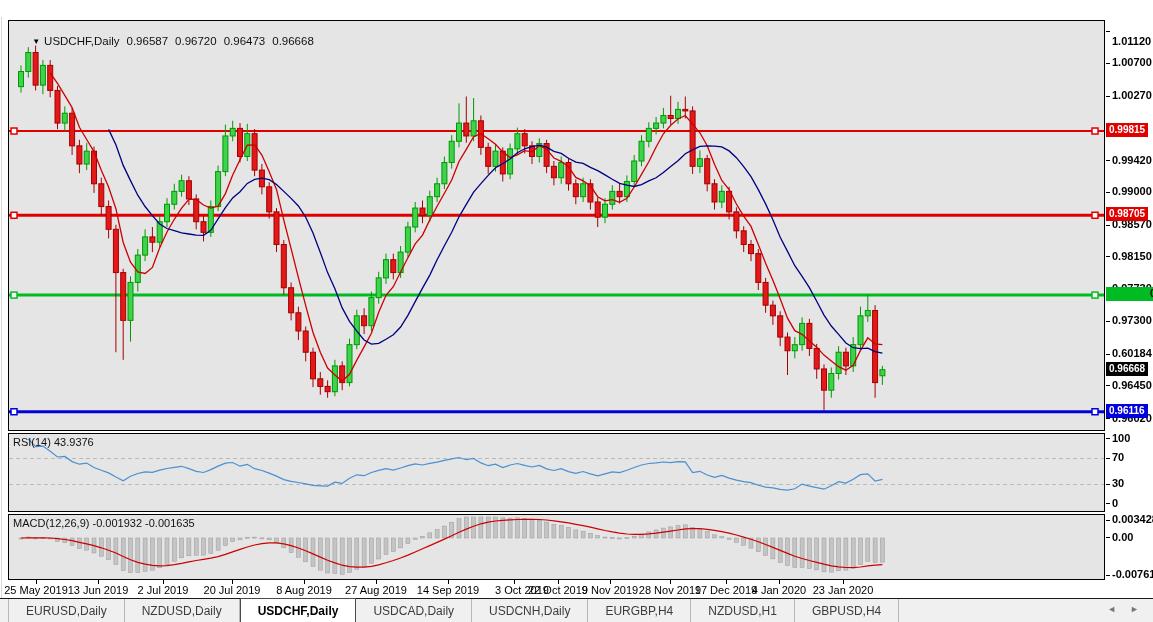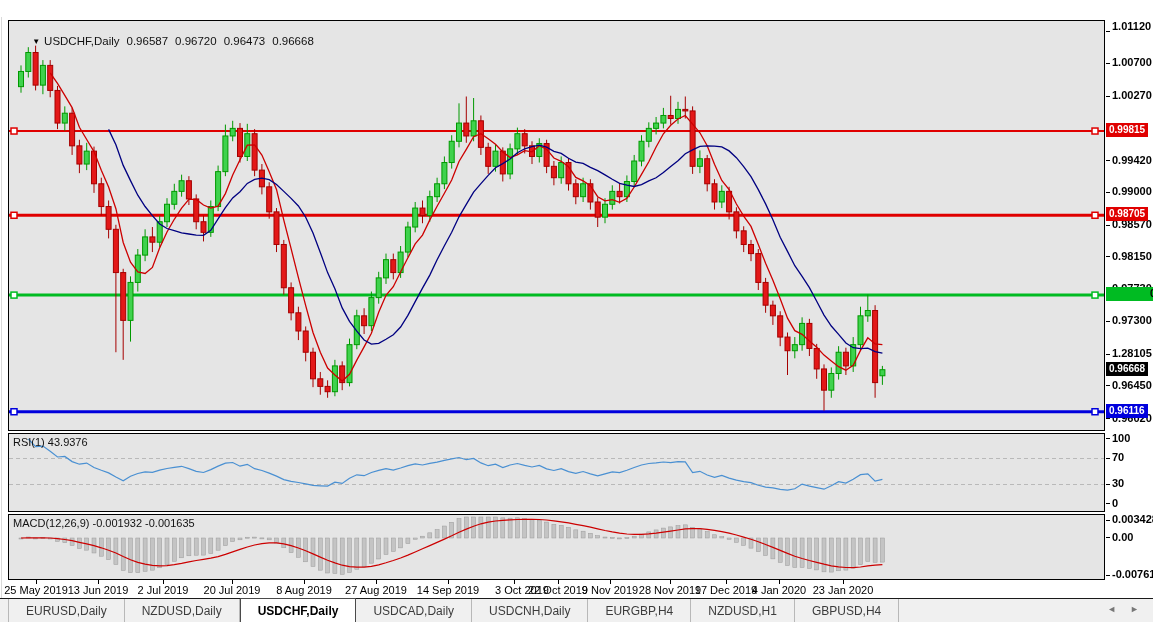--- a/index.html
+++ b/index.html
@@ -305,21 +305,21 @@
         <line x1="866.1" y1="284.1940546528806" x2="866.1" y2="376.7752954209748" stroke="#a50000" stroke-width="1"></line>
         <rect x="863.6" y="289.5060930576067" width="5" height="72.09194977843464" fill="#e31818" stroke="#a50000" stroke-width="1"></rect>
         <line x1="873.4" y1="344.9030649926146" x2="873.4" y2="363.8746307237811" stroke="#009900" stroke-width="1"></line>
         <rect x="870.9" y="348.69737813884757" width="5" height="6.070901033973598" fill="#3fd24d" stroke="#009900" stroke-width="1"></rect>
         <polyline points="41.2,52.0 48.5,62.3 55.8,74.4 63.1,86.6 70.4,106.3 77.7,118.5 85.0,130.6 92.3,149.3 99.6,166.0 106.9,187.7 114.2,221.5 121.5,241.2 128.8,251.0 136.1,252.5 143.4,246.4 150.7,226.7 158.0,211.0 165.3,198.3 172.6,187.1 179.9,178.4 187.2,178.4 194.5,184.0 201.8,187.1 209.1,185.2 216.4,172.6 223.7,154.0 231.0,138.8 238.3,124.2 245.6,123.9 252.9,134.1 260.2,150.8 267.5,168.4 274.8,199.2 282.1,227.7 289.4,256.6 296.7,284.6 304.0,311.5 311.3,331.2 318.6,347.0 325.9,354.0 333.2,360.1 340.5,353.3 347.8,339.1 355.1,325.9 362.4,312.3 369.7,291.3 377.0,274.3 384.3,265.7 391.6,251.0 398.9,236.8 406.2,222.9 413.5,214.1 420.8,198.9 428.1,185.2 435.4,172.3 442.7,159.0 450.0,140.5 457.3,128.3 464.6,115.7 471.9,112.7 479.2,117.7 486.5,123.3 493.8,130.9 501.1,136.5 508.4,133.8 515.7,129.7 523.0,130.8 530.3,124.7 537.6,128.2 544.9,137.0 552.2,140.3 559.5,145.8 566.8,156.4 574.1,159.9 581.4,164.7 588.7,175.7 596.0,179.8 603.3,178.7 610.6,181.3 617.9,177.2 625.2,166.0 632.5,153.4 639.8,140.8 647.1,126.0 654.4,112.8 661.7,104.3 669.0,98.0 676.3,94.5 683.6,103.1 690.9,111.8 698.2,124.8 705.5,143.3 712.8,159.4 720.1,168.5 727.4,183.0 734.7,195.1 742.0,205.4 749.3,223.6 756.6,242.3 763.9,259.3 771.2,277.8 778.5,297.2 785.8,309.7 793.1,313.3 800.4,319.9 807.7,326.2 815.0,334.1 822.3,339.9 829.6,345.7 836.9,349.2 844.2,344.3 851.5,329.4 858.8,316.8 866.1,322.9 873.4,323.7" fill="none" stroke="#cc0000" stroke-width="1.3"></polyline>
         <polyline points="99.6,108.4 106.9,123.8 114.2,144.4 121.5,159.6 128.8,174.2 136.1,185.5 143.4,194.6 150.7,203.0 158.0,207.5 165.3,209.6 172.6,211.9 179.9,213.0 187.2,214.2 194.5,214.4 201.8,209.4 209.1,197.9 216.4,186.7 223.7,176.9 231.0,170.7 238.3,162.4 245.6,158.4 252.9,157.1 260.2,158.6 267.5,163.5 274.8,170.4 282.1,177.4 289.4,185.0 296.7,196.2 304.0,212.1 311.3,231.4 318.6,251.6 325.9,267.7 333.2,286.9 340.5,300.3 347.8,310.2 355.1,319.0 362.4,323.1 369.7,322.3 377.0,318.2 384.3,313.7 391.6,306.0 398.9,294.4 406.2,280.6 413.5,267.1 420.8,254.1 428.1,238.8 435.4,224.8 442.7,211.3 450.0,195.8 457.3,183.3 464.6,171.2 471.9,162.6 479.2,154.4 486.5,146.7 493.8,142.6 501.1,138.0 508.4,131.7 515.7,127.8 523.0,125.7 530.3,124.2 537.6,126.2 544.9,130.4 552.2,132.4 559.5,137.3 566.8,141.1 574.1,142.4 581.4,146.3 588.7,149.6 596.0,153.9 603.3,158.3 610.6,162.3 617.9,164.2 625.2,165.5 632.5,163.6 639.8,159.8 647.1,156.8 654.4,151.5 661.7,145.5 669.0,139.8 676.3,132.8 683.6,128.9 690.9,125.4 698.2,124.8 705.5,125.2 712.8,125.9 720.1,129.9 727.4,136.7 734.7,145.7 742.0,155.7 749.3,168.6 756.6,182.9 763.9,198.8 771.2,216.2 778.5,230.4 785.8,244.7 793.1,255.4 800.4,266.7 807.7,280.3 815.0,294.1 822.3,305.0 829.6,313.3 836.9,322.0 844.2,326.7 851.5,327.6 858.8,327.2 866.1,330.7 873.4,332.1" fill="none" stroke="#000080" stroke-width="1.3"></polyline>
       </svg>
   </div>
 
   <div id="rsi-panel" class="panel">
-    <div class="panel-label"><span>RSI(1)</span> <span>43.9376</span></div>
+    <div class="panel-label"><span>RSI(14)</span> <span>43.9376</span></div>
     <svg id="rsi-svg" width="1095" height="77">
         <line x1="0" y1="24.5" x2="1095" y2="24.5" stroke="#b9b9b9" stroke-width="1" stroke-dasharray="4 3"></line>
         <line x1="0" y1="50.5" x2="1095" y2="50.5" stroke="#b9b9b9" stroke-width="1" stroke-dasharray="4 3"></line>
         <polyline points="19.3,5.0 26.6,12.6 33.9,12.1 41.2,17.2 48.5,23.0 55.8,22.4 63.1,27.6 70.4,30.2 77.7,29.1 85.0,33.5 92.3,36.3 99.6,38.9 106.9,43.0 114.2,46.7 121.5,42.3 128.8,39.5 136.1,37.8 143.4,38.3 150.7,36.2 158.0,34.5 165.3,33.3 172.6,32.3 179.9,34.6 187.2,37.3 194.5,38.5 201.8,35.6 209.1,32.1 216.4,29.1 223.7,28.5 231.0,32.2 238.3,30.3 245.6,34.7 252.9,36.5 260.2,39.1 267.5,42.1 274.8,45.6 282.1,47.3 289.4,48.5 296.7,49.8 304.0,51.4 311.3,51.8 318.6,52.1 325.9,48.2 333.2,49.4 340.5,44.2 347.8,40.8 355.1,41.7 362.4,38.5 369.7,36.4 377.0,34.6 384.3,36.1 391.6,34.0 398.9,31.6 406.2,29.9 413.5,31.0 420.8,29.3 428.1,28.1 435.4,26.4 442.7,24.8 450.0,23.5 457.3,25.7 464.6,24.5 471.9,28.9 479.2,31.7 486.5,30.2 493.8,33.5 501.1,31.0 508.4,29.5 515.7,31.4 523.0,33.0 530.3,31.5 537.6,34.9 544.9,36.5 552.2,34.6 559.5,37.6 566.8,39.3 574.1,37.5 581.4,39.9 588.7,41.8 596.0,39.8 603.3,37.9 610.6,38.6 617.9,36.3 625.2,33.5 632.5,31.0 639.8,29.5 647.1,28.9 654.4,28.0 661.7,28.7 669.0,27.6 676.3,27.9 683.6,38.5 690.9,37.3 698.2,41.0 705.5,43.3 712.8,41.5 720.1,44.1 727.4,46.2 734.7,47.7 742.0,48.6 749.3,51.3 756.6,53.1 763.9,53.9 771.2,55.3 778.5,56.2 785.8,54.8 793.1,50.1 800.4,52.2 807.7,53.7 815.0,55.2 822.3,51.7 829.6,47.7 836.9,49.0 844.2,45.2 851.5,40.7 858.8,39.9 866.1,47.2 873.4,45.3" fill="none" stroke="#4a90d2" stroke-width="1.2"></polyline>
       </svg>
   </div>
 
   <div id="macd-panel" class="panel">
     <div class="panel-label"><span>MACD(12,26,9)</span> <span>-0.001932 -0.001635</span></div>
     <svg id="macd-svg" width="1095" height="64">
@@ -470,39 +470,39 @@
       <div class="date-tick" style="left: 662px;"></div>
       <div class="date-label" style="left: 662px;">28 Nov 2019</div>
       <div class="date-tick" style="left: 718px;"></div>
       <div class="date-label" style="left: 718px;">17 Dec 2019</div>
       <div class="date-tick" style="left: 771px;"></div>
       <div class="date-label" style="left: 771px;">4 Jan 2020</div>
       <div class="date-tick" style="left: 835px;"></div>
       <div class="date-label" style="left: 835px;">23 Jan 2020</div>
     </div>
   <div id="right-axis">
-      <div class="ticklabel" style="top: 0;">1.01120</div>
+      <div class="ticklabel" style="top: 15px;">1.01120</div>
       <div class="tickmark" style="top: 11.0035px;"></div>
       <div class="ticklabel" style="top: 36.3757px;">1.00700</div>
       <div class="tickmark" style="top: 42.8757px;"></div>
       <div class="ticklabel" style="top: 69.0068px;">1.00270</div>
       <div class="tickmark" style="top: 75.5068px;"></div>
       <div class="ticklabel" style="top: 133.51px;">0.99420</div>
       <div class="tickmark" style="top: 140.01px;"></div>
       <div class="ticklabel" style="top: 165.382px;">0.99000</div>
       <div class="tickmark" style="top: 171.882px;"></div>
       <div class="ticklabel" style="top: 198.013px;">0.98570</div>
       <div class="tickmark" style="top: 204.513px;"></div>
       <div class="ticklabel" style="top: 229.886px; text-align: center;">0.98150</div>
       <div class="tickmark" style="top: 236.386px;"></div>
       <div class="ticklabel" style="top: 261.758px;">0.97730</div>
       <div class="tickmark" style="top: 268.258px;"></div>
       <div class="ticklabel" style="top: 294.389px;">0.97300</div>
       <div class="tickmark" style="top: 300.889px;"></div>
-      <div class="ticklabel" style="top: 327.02px;">1.28105</div>
+      <div class="ticklabel" style="top: 327.02px;">0.60184</div>
       <div class="tickmark" style="top: 333.52px;"></div>
       <div class="ticklabel" style="top: 358.892px;">0.96450</div>
       <div class="tickmark" style="top: 365.392px;"></div>
       <div class="ticklabel" style="top: 391.523px;">0.96020</div>
       <div class="tickmark" style="top: 398.023px;"></div>
       <div class="hlabel" style="top: 103.035px; background: rgb(224, 0, 0); color: rgb(255, 255, 255);">0.99815</div>
       <div class="hlabel" style="top: 187.269px; background: rgb(224, 0, 0); color: rgb(255, 255, 255);">0.98705</div>
       <div class="hlabel" style="top: 267.101px; background: rgb(0, 187, 34); color: rgb(0, 0, 0); padding-left: 44px;">0.97653</div>
       <div class="hlabel" style="top: 383.738px; background: rgb(0, 0, 221); color: rgb(255, 255, 255);">0.96116</div>
       <div class="hlabel" style="top: 341.849px; background: rgb(0, 0, 0); color: rgb(255, 255, 255);">0.96668</div>

